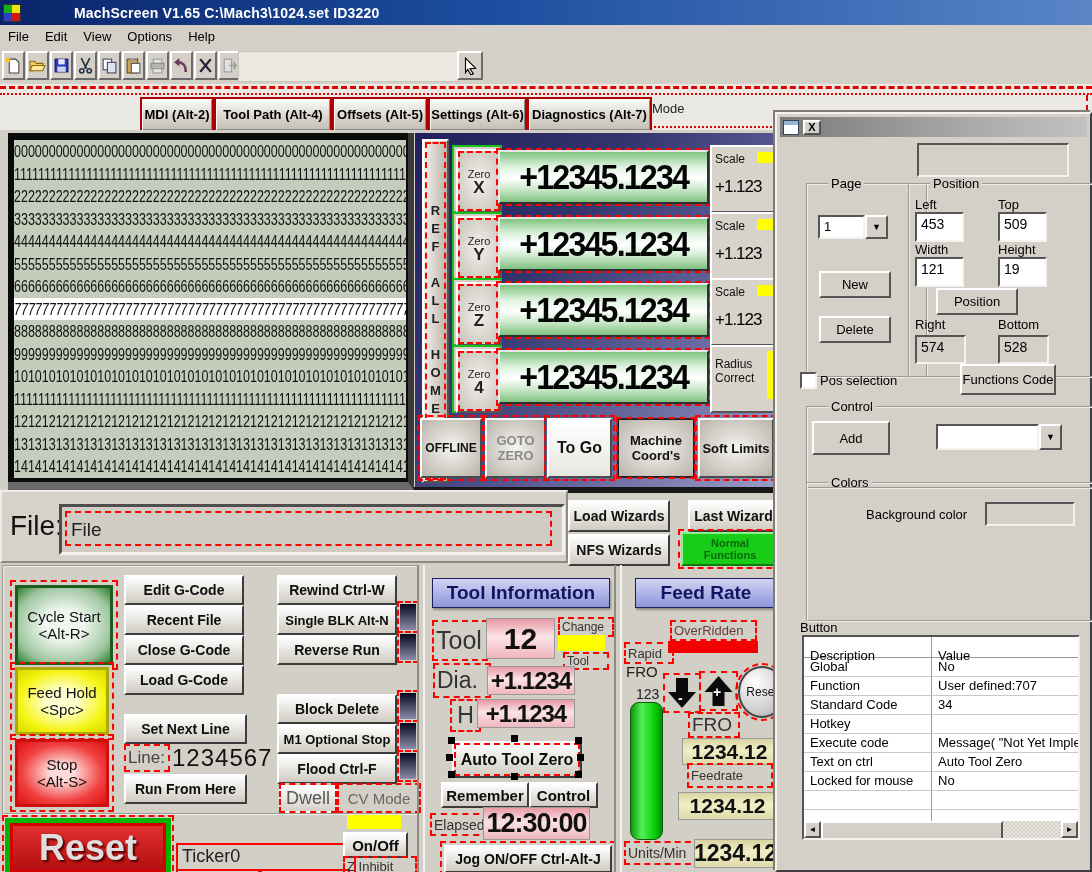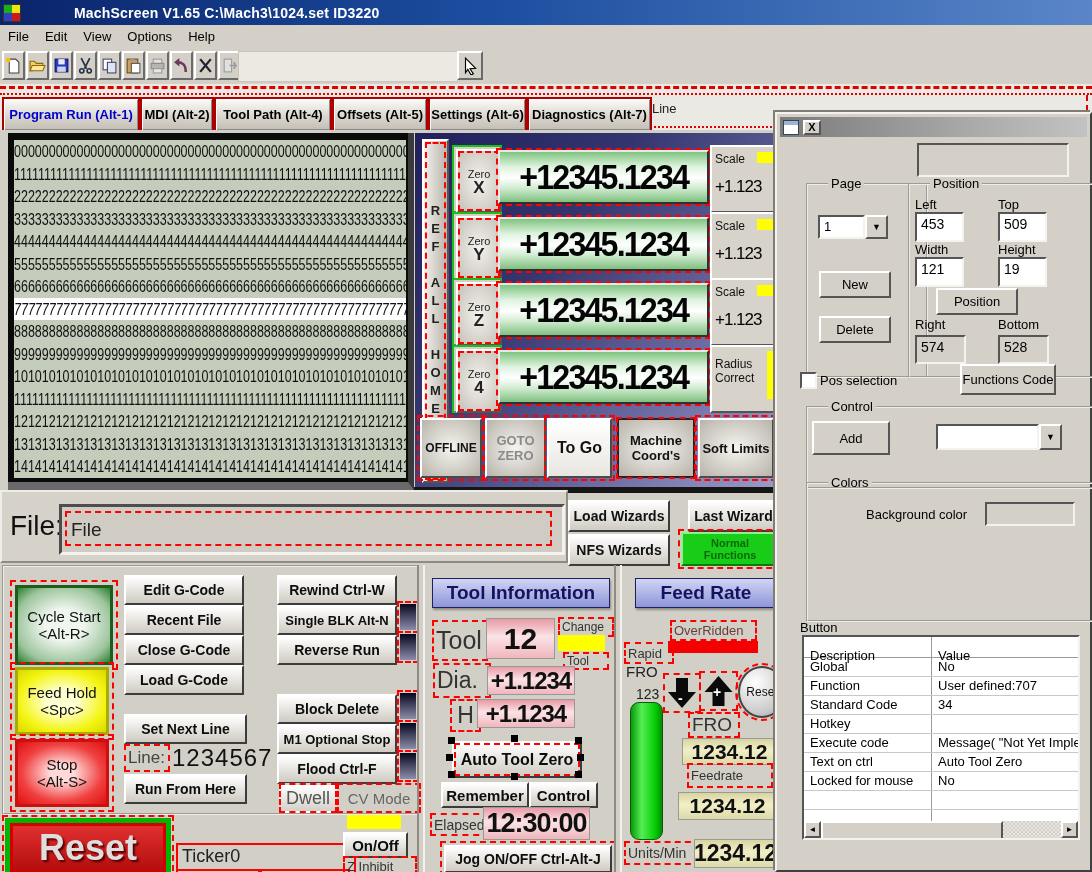--- a/index.html
+++ b/index.html
@@ -226,27 +226,26 @@
         </svg>
       </button>
   </div>
 
   <div class="abs dock"></div>
   <div class="abs redline1"></div>
   <div class="abs redline2"></div>
   <div class="abs redline3"></div>
   <div class="abs redvert"></div>
 
-  <div class="tab active" style="left:2px;width:134px">Program Run (Alt-1)</div>
   <div class="tab" style="left:140px;width:70px">MDI (Alt-2)</div>
   <div class="tab" style="left:214px;width:114px">Tool Path (Alt-4)</div>
   <div class="tab" style="left:332px;width:92px">Offsets (Alt-5)</div>
   <div class="tab" style="left:428px;width:95px">Settings (Alt-6)</div>
   <div class="tab" style="left:527px;width:121px">Diagnostics (Alt-7)</div>
-  <div class="modelabel">Line</div>
+  <div class="modelabel">Mode</div>
 
   <div class="abs screen">
 
     <div class="abs gouter">
       <div class="glist">
           <div class="gline">000000000000000000000000000000000000000000000000000000000000000000000000</div>
           <div class="gline">111111111111111111111111111111111111111111111111111111111111111111111111</div>
           <div class="gline">222222222222222222222222222222222222222222222222222222222222222222222222</div>
           <div class="gline">333333333333333333333333333333333333333333333333333333333333333333333333</div>
           <div class="gline">444444444444444444444444444444444444444444444444444444444444444444444444</div>

